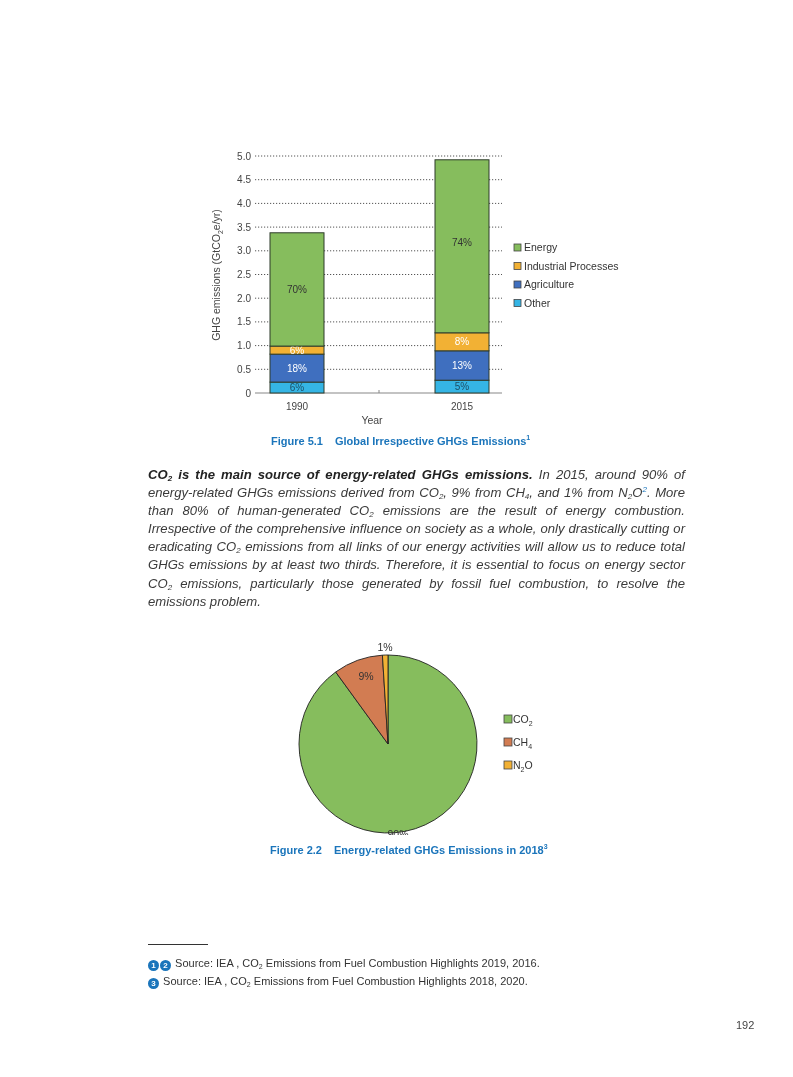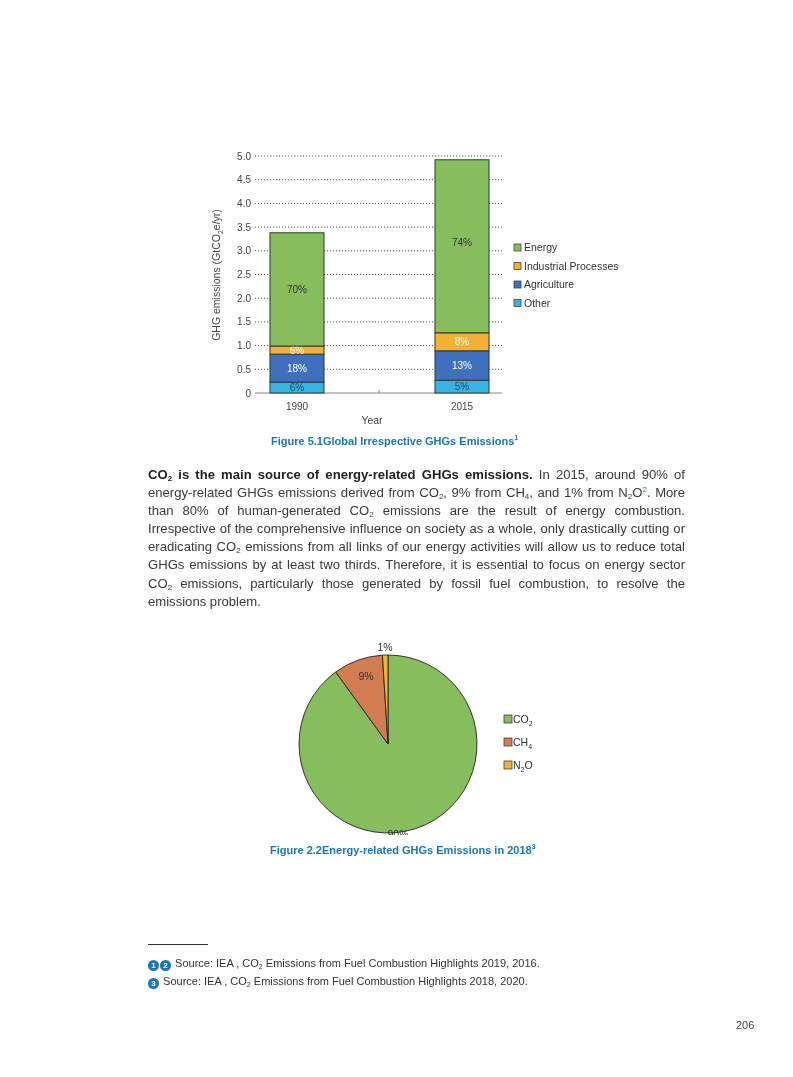--- a/index.html
+++ b/index.html
@@ -1,22 +1,22 @@
 <!DOCTYPE html>
 <html><head>
 <meta charset="utf-8">
 <style>
   html, body { margin:0; padding:0; background:#fff; }
   body { width:793px; height:1077px; position:relative; font-family:"Liberation Sans", sans-serif; color:#333; overflow:hidden; }
   #bar-svg { position:absolute; left:200px; top:140px; }
   #pie-svg { position:absolute; left:290px; top:635px; }
   .caption { position:absolute; color:#1b75bb; font-weight:bold; font-size:11px; white-space:nowrap; }
-  .caption .num { }
+  .caption .num { margin-right:12px; }
   .caption sup { font-size:7px; }
-  .para { position:absolute; left:148px; top:466px; width:537px; font-size:13.1px; line-height:18.1px; text-align:justify; color:#3a3a3a; }
+  .para { position:absolute; left:148px; top:466px; width:537px; font-size:13.1px; line-height:18.1px; text-align:justify; color:#3a3a3a;font-style:italic; }
   .para b { color:#222; }
   .para sub { font-size:8px; vertical-align:-2px; line-height:0; }
   .para sup { font-size:8px; color:#1b75bb; line-height:0; }
   .rule { position:absolute; left:148px; top:944px; width:60px; border-top:1px solid #333; }
   .fn { position:absolute; left:148px; font-size:11px; color:#333; white-space:nowrap; }
   .fn sub { font-size:7px; vertical-align:-2px; line-height:0; }
   .badge { display:inline-block; width:11px; height:11px; border-radius:50%; background:#1b75bb; color:#fff; font-size:8px; line-height:11px; text-align:center; font-weight:bold; margin-right:1px; vertical-align:-1px; }
   .pagenum { position:absolute; left:736px; top:1019px; font-size:11px; color:#444; }
 </style>
 </head>
@@ -118,13 +118,13 @@
 <div class="rule"></div>
 <div class="fn" style="top:957px;">
   <span class="badge">1</span><span class="badge">2</span>
   <span>Source: IEA , CO</span><sub>2</sub><span> Emissions from Fuel Combustion Highlights 2019, 2016.</span>
 </div>
 <div class="fn" style="top:975px;">
   <span class="badge">3</span>
   <span>Source: IEA , CO</span><sub>2</sub><span> Emissions from Fuel Combustion Highlights 2018, 2020.</span>
 </div>
 
-<div class="pagenum">206</div>
+<div class="pagenum">192</div>
 
 </body></html>

